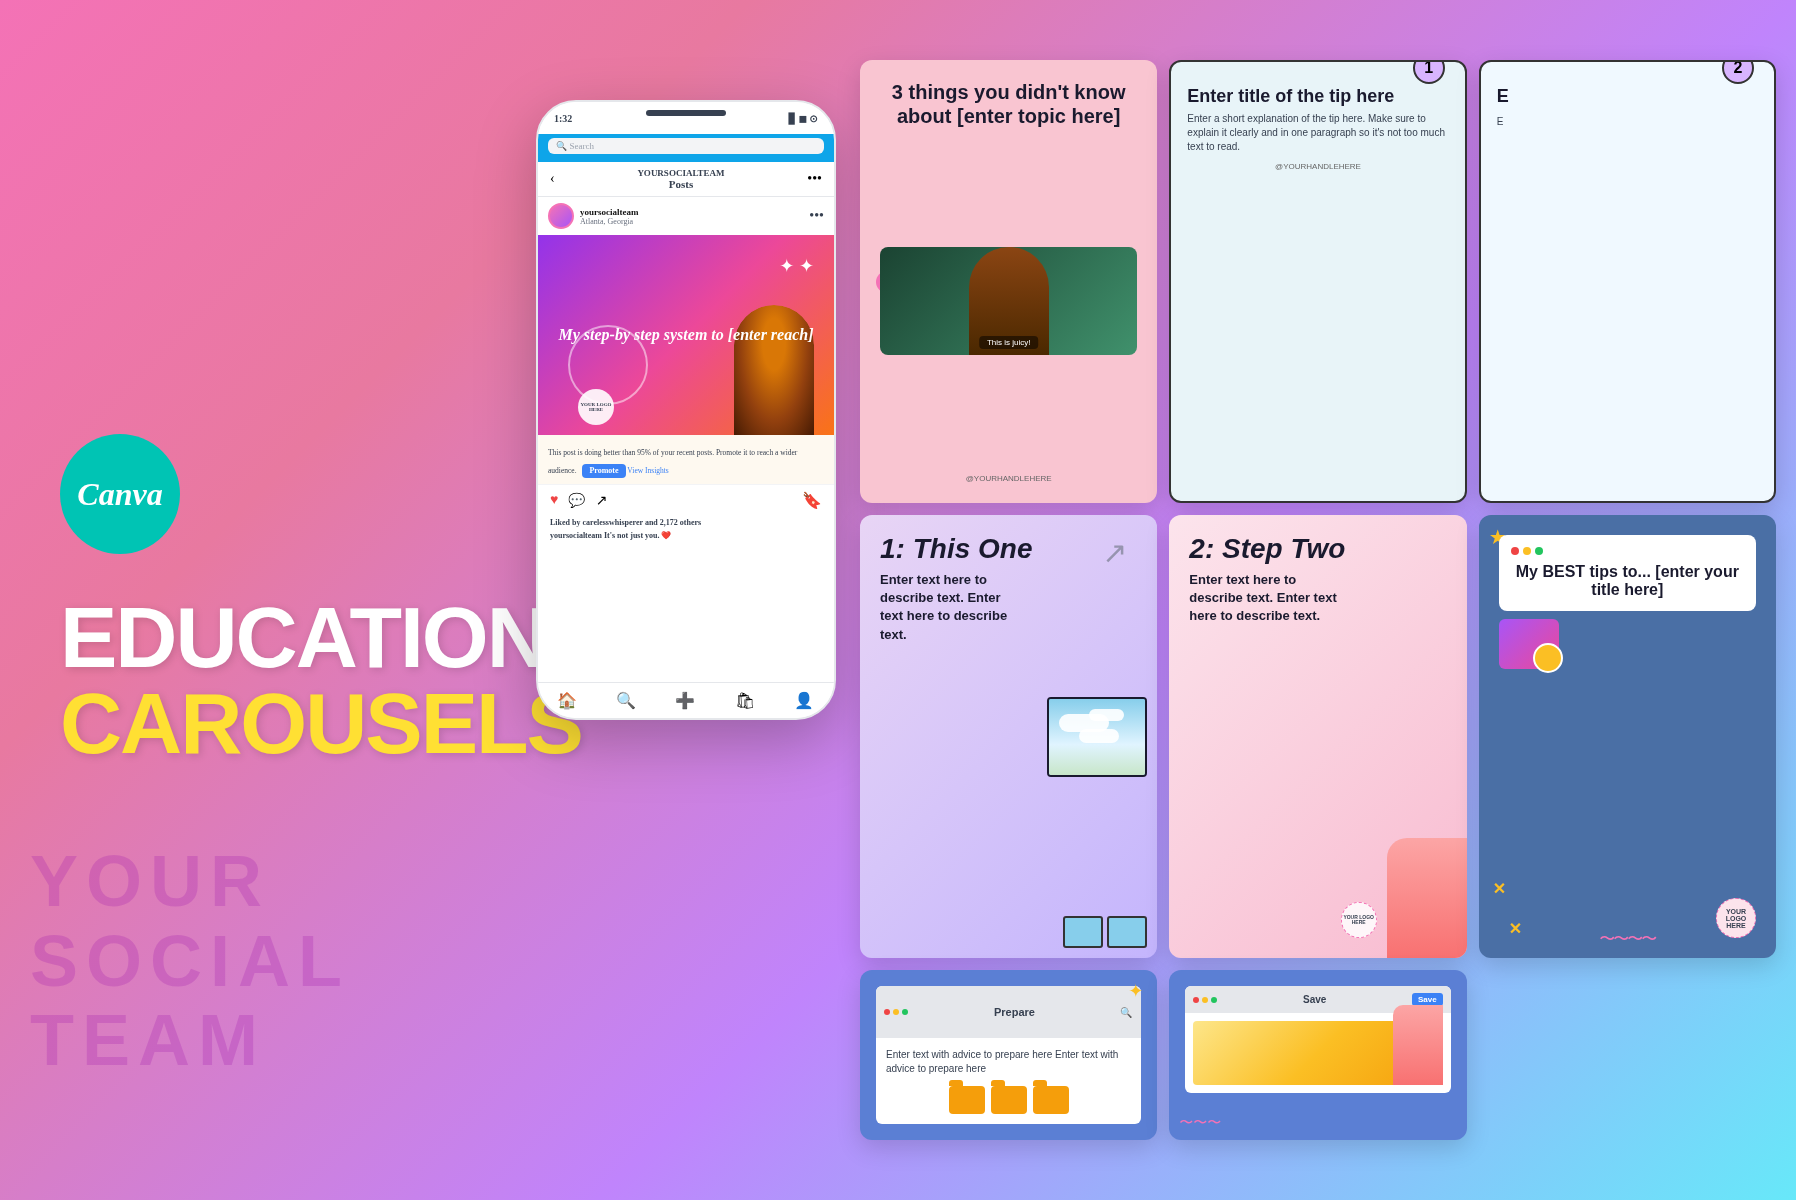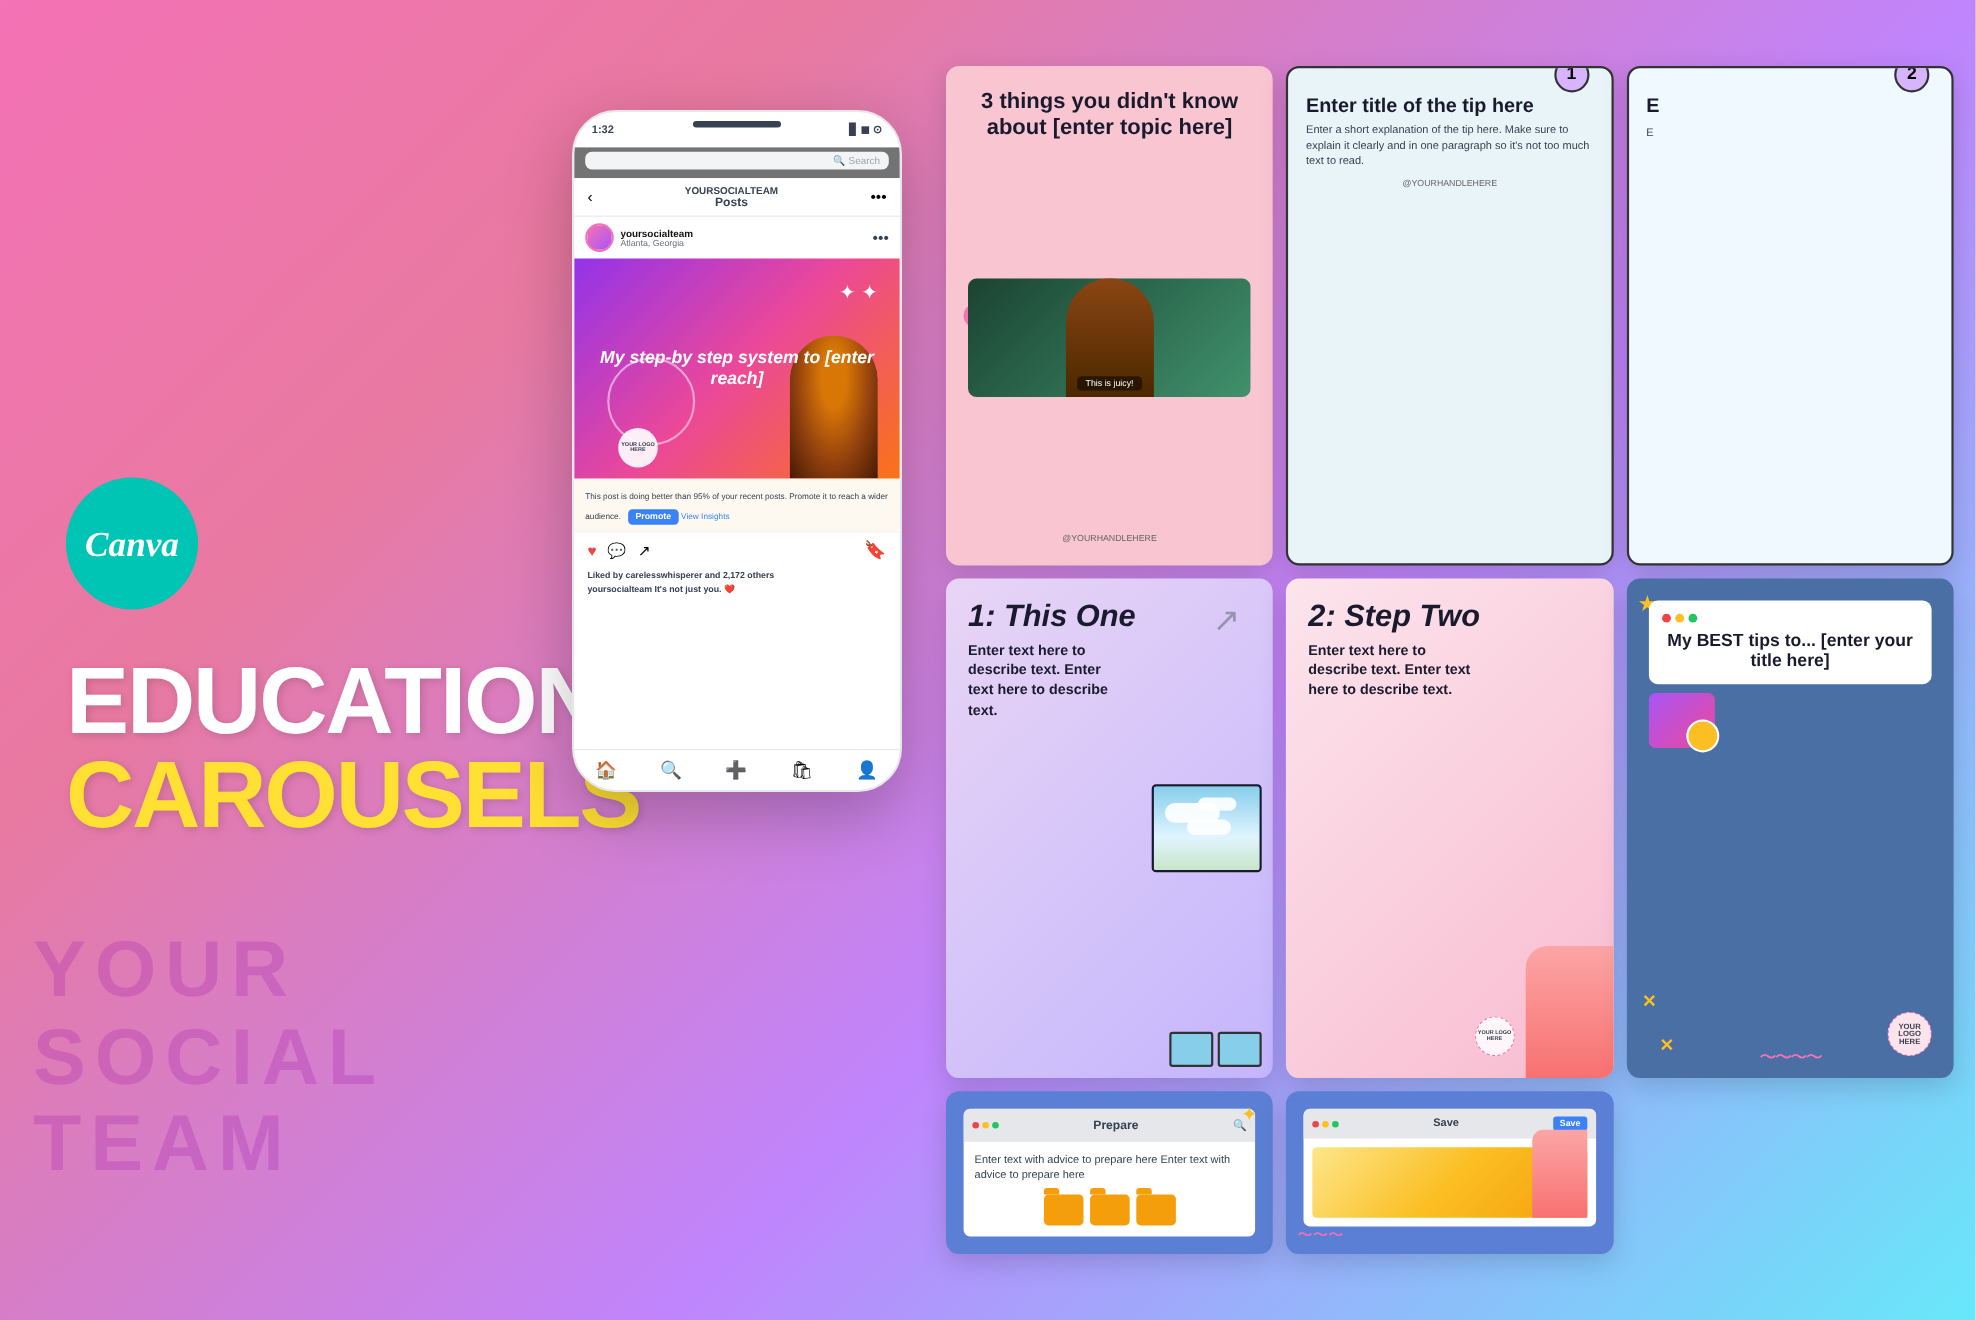--- a/index.html
+++ b/index.html
@@ -77,24 +77,25 @@
       font-size: 72px;
       font-weight: 900;
       letter-spacing: 8px;
       text-transform: uppercase;
       line-height: 1.1;
     }
 
     
     .phone-section {
       position: absolute;
-      left: 520px;
+      left: 536px;
       top: 100px;
       width: 320px;
       height: 640px;
+      font-family: Liberation Serif, serif;
     }
 
     .phone-frame {
       width: 300px;
       height: 620px;
       background: white;
       border-radius: 40px;
       box-shadow: 0 20px 60px rgba(0,0,0,0.25);
       overflow: hidden;
       position: relative;
@@ -597,21 +598,21 @@
 
     .card-7-window {
       background: white;
       border-radius: 6px;
       overflow: hidden;
       height: 100%;
     }
 
     .card-7-window-header {
       background: #e5e7eb;
-      padding: 9px 8px;
+      padding: 20px 8px;
       display: flex;
       align-items: center;
       justify-content: space-between;
     }
 
     .card-7-window-title {
       font-size: 11px;
       font-weight: 700;
       color: #374151;
     }
@@ -788,21 +789,21 @@
 
 <div class="phone-section">
   <div class="phone-frame">
     <div class="phone-notch"></div>
 
     <div class="phone-status-bar">
       <span>1:32</span>
       <span>▊ ◼ ⊙</span>
     </div>
 
-    <div style="padding: 4px 10px; background: #737373; text-align: right;">
+    <div style="padding: 4px 10px; background: #0ea5e9;">
       <div class="phone-ig-search">
         🔍 <span>Search</span>
       </div>
     </div>
 
     <div class="phone-ig-header">
       <span style="font-size:14px;">‹</span>
       <div class="phone-ig-header-center">
         <div class="phone-ig-handle">YOURSOCIALTEAM</div>
         <div class="phone-ig-posts">Posts</div>

